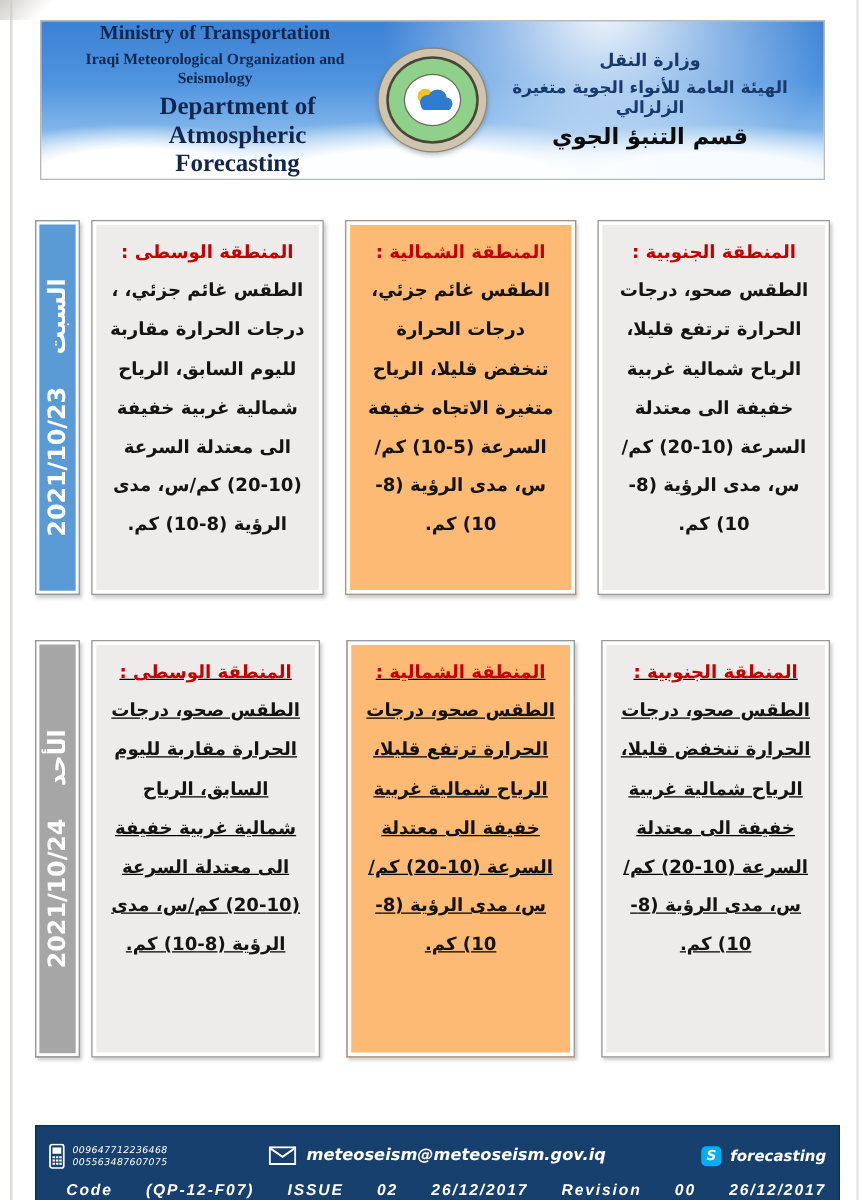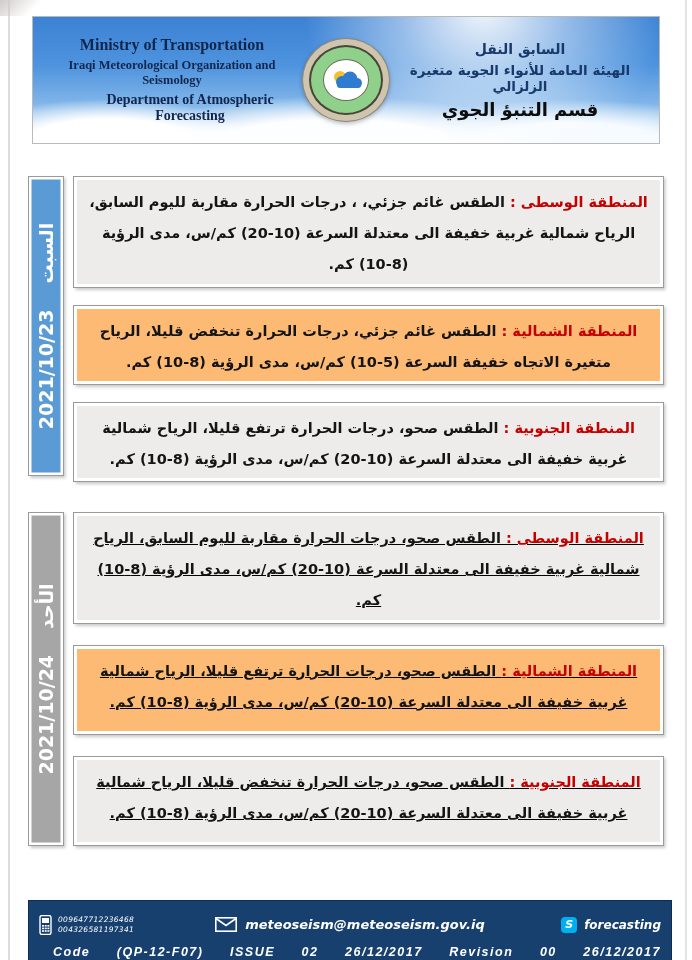--- a/index.html
+++ b/index.html
@@ -25,40 +25,40 @@
       radial-gradient(ellipse 190px 46px at 86% 102%, #f6fbff 50%, rgba(255,255,255,0) 100%),
       radial-gradient(ellipse 240px 40px at 30% 116%, #eef6ff 60%, rgba(255,255,255,0) 100%),
       linear-gradient(180deg,#3c82d4 0%, #4e93de 38%, #7fb4e9 68%, #c8e2f6 100%);
     display:flex; align-items:center; justify-content:space-between;
     padding:8px 14px;
   }
   .banner-en { width:250px; text-align:center; color:#12264d;
     font-family:"Liberation Serif","DejaVu Serif",serif; font-weight:bold; }
   .banner-en .l1 { font-size:16px; }
   .banner-en .l2 { font-size:12.5px; margin-top:4px; }
-  .banner-en .l3 { font-size:14px; margin-top:4px;margin-left:36px; }
+  .banner-en .l3 { font-size:20px; margin-top:4px;margin-left:36px; }
   .banner-ar { width:250px; text-align:center; direction:rtl; font-weight:bold; }
   .banner-ar .l1 { font-size:14px; color:#173a6b; }
   .banner-ar .l2 { font-size:13.5px; color:#173a6b; margin-top:5px; }
   .banner-ar .l3 { font-size:18px; color:#0d0d0d; margin-top:5px; }
 
   .logo { width:88px; height:84px; border-radius:50%;
     background:#cfc4ae; border:1px solid #8f8674;
     display:flex; align-items:center; justify-content:center;
     box-shadow:0 2px 4px rgba(0,0,0,.25); }
   .logo-ring1 { width:74px; height:70px; border-radius:50%; background:#494537;
     display:flex; align-items:center; justify-content:center; }
   .logo-ring2 { width:70px; height:66px; border-radius:50%; background:#8fd08a;
     display:flex; align-items:center; justify-content:center; }
   .logo-center { width:46px; height:42px; border-radius:50%; background:#ffffff;
     border:1px solid #6b6b5a; display:flex; align-items:center; justify-content:center; }
 
   
   .group { position:absolute; left:28px; width:636px; display:flex; }
-  .group-boxes { flex:1; display:flex; flex-direction:column; }
+  .group-boxes { flex:1; display:flex; }
   .g1 { top:176px; height:300px; }
   .g1 .group-boxes { gap:17px; }
   .g2 { top:512px; height:334px; }
   .g2 .group-boxes { gap:21px;text-decoration:underline; }
 
   .fbox {
     flex:1; background:#edecea;
     border:1px solid #9a9a9a;
     box-shadow: inset 0 0 0 3px #ffffff, 1.5px 2px 3px rgba(0,0,0,.22);
     direction:rtl; text-align:center;
@@ -121,21 +121,21 @@
               <circle cx="13" cy="14" r="6" fill="#2e7bd0"></circle>
               <circle cx="21" cy="11" r="7.5" fill="#2e7bd0"></circle>
               <circle cx="28" cy="15" r="5" fill="#2e7bd0"></circle>
               <rect x="8" y="14" width="24" height="6" rx="3" fill="#2e7bd0"></rect>
             </svg>
           </div>
         </div>
       </div>
     </div>
     <div class="banner-ar">
-      <div class="l1">السابق النقل</div>
+      <div class="l1">وزارة النقل</div>
       <div class="l2">الهيئة العامة للأنواء الجوية متغيرة الزلزالي</div>
       <div class="l3">قسم التنبؤ الجوي</div>
     </div>
   </div>
 
   <div class="group g1">
     <div class="daybar sat">
       <div class="daybar-label">
         <span class="dname">السبت</span><span class="ddate">2021/10/23</span>
       </div>
@@ -173,21 +173,21 @@
             <rect x="3" y="12.6" width="2" height="1.6"></rect>
               <rect x="5.7" y="12.6" width="2" height="1.6"></rect>
               <rect x="8.4" y="12.6" width="2" height="1.6"></rect>
             <rect x="3" y="15.2" width="2" height="1.6"></rect>
               <rect x="5.7" y="15.2" width="2" height="1.6"></rect>
               <rect x="8.4" y="15.2" width="2" height="1.6"></rect>
           </g>
         </svg>
         <div class="phone-nums">
           <span>009647712236468</span>
-          <span>004326581197341</span>
+          <span>005563487607075</span>
         </div>
       </div>
       <div class="mail-zone">
         <svg width="22" height="15" viewBox="0 0 22 15">
           <rect x="0.8" y="0.8" width="20.4" height="13.4" fill="none" stroke="#ffffff" stroke-width="1.6"></rect>
           <path d="M1 1.5 L11 8.5 L21 1.5" fill="none" stroke="#ffffff" stroke-width="1.6"></path>
         </svg>
         <span>meteoseism@meteoseism.gov.iq</span>
       </div>
       <div class="skype-zone">

